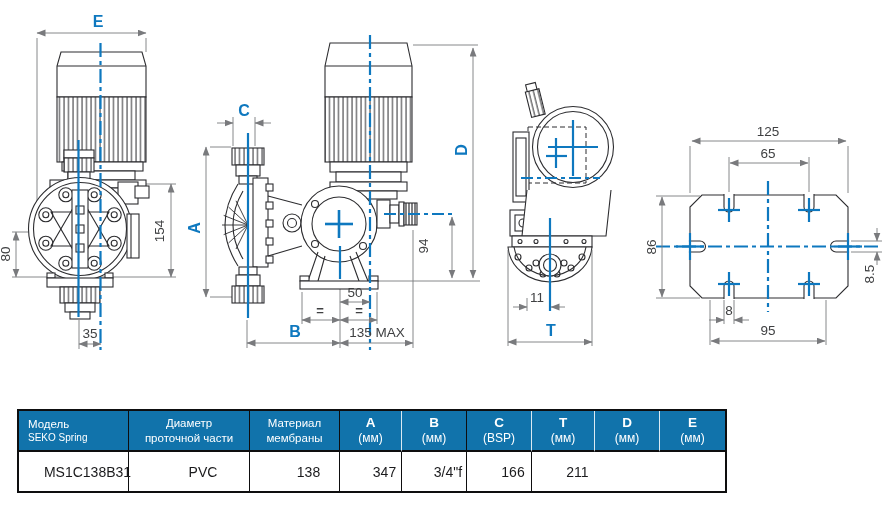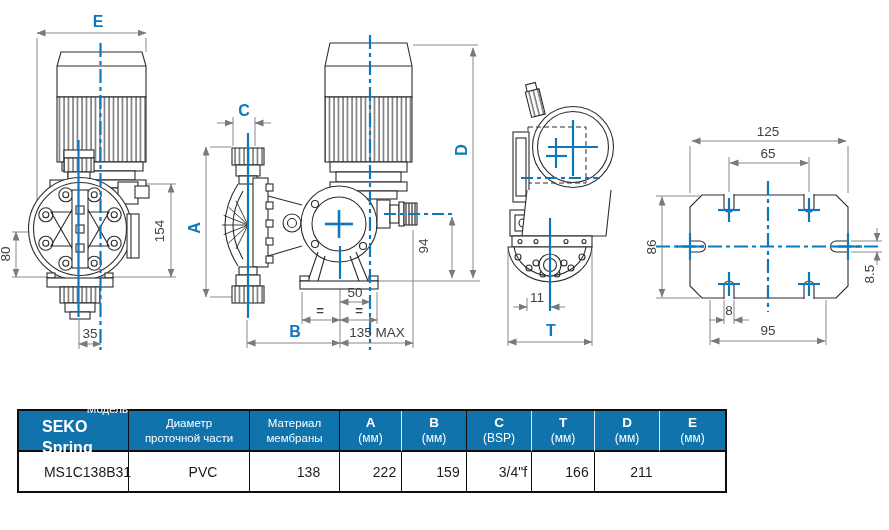--- a/index.html
+++ b/index.html
@@ -24,22 +24,22 @@
     background: #fff;
   }
   .th {
     background: #1173ab; color: #fff;
     display: flex; flex-direction: column; justify-content: center; align-items: center;
     border-bottom: 2px solid #0e0e0f; line-height: 1.3;
   }
   .th .l1 { font-size: 11.5px; }
   .th .l1b { font-size: 13.5px; font-weight: bold; }
   .th .l2 { font-size: 12px; text-align: center; }
-  .th .l2b { font-size: 16px; font-weight: bold; }
-  .th.left { align-items: flex-end; padding-left: 23px; }
+  .th .l2b { font-size: 10px; font-weight: normal; }
+  .th.left { align-items: flex-start; padding-left: 9px; }
   .td {
     background: #fff; color: #1b1b1d; font-size: 14px;
     display: flex; align-items: center; justify-content: center; margin-left: 28px;
   }
   .sd { border-right: 1.5px solid #0e0e0f; }
   .sl { border-right: 1px solid rgba(255,255,255,0.85); }
 </style>
 </head>
 <body>
 
@@ -399,20 +399,19 @@
     <span class="l2">(мм)</span>
   </div>
   <div class="th">
     <span class="l1b">E</span>
     <span class="l2">(мм)</span>
   </div>
 
   <div class="td sd">MS1C138B31</div>
   <div class="td sd">PVC</div>
   <div class="td sd">138</div>
-  <div class="td sd">222</div>
-  <div class="td sd">159</div>
+  <div class="td sd">347</div>
   <div class="td sd">3/4"f</div>
   <div class="td sd">166</div>
   <div class="td">211</div>
 </div>
 
 </div>
 
 </body></html>

